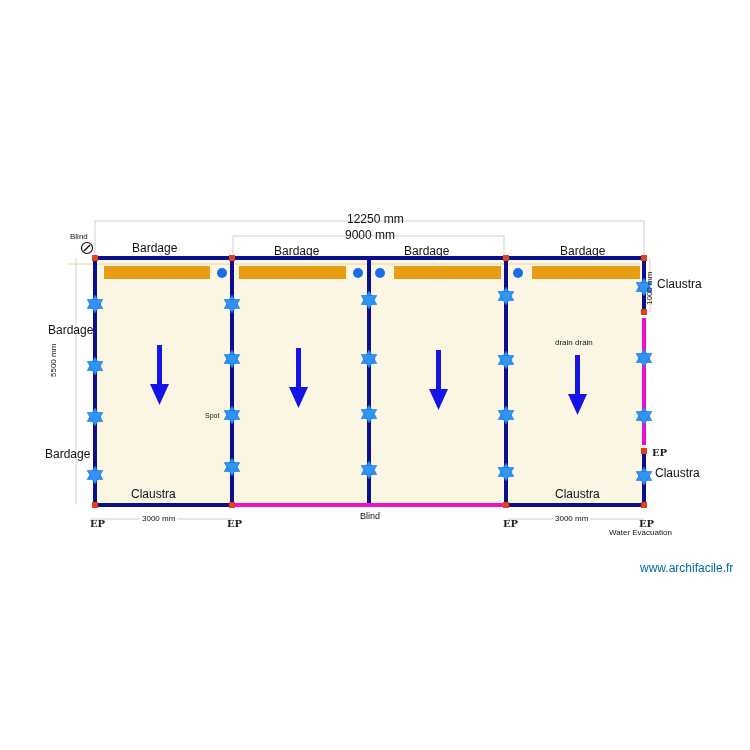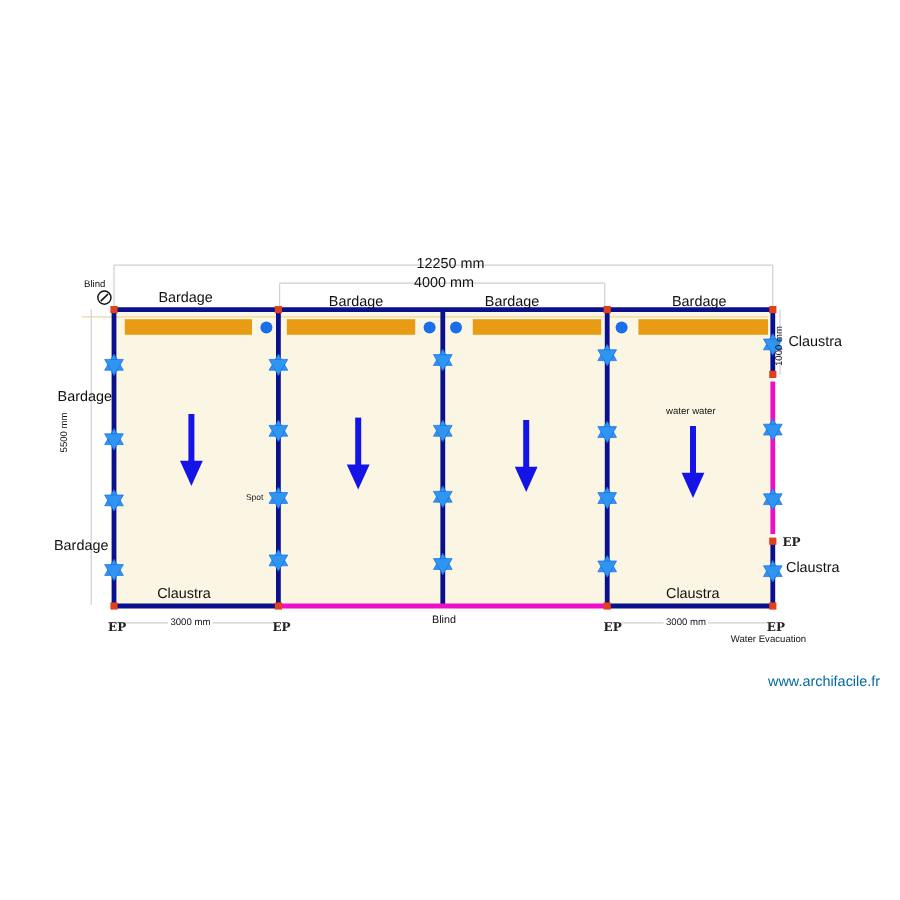--- a/index.html
+++ b/index.html
@@ -121,38 +121,38 @@
       </g>
   </g>
 
   <g>
     <circle cx="87" cy="248" r="5.5" fill="#fff" stroke="#111" stroke-width="1.2"></circle>
     <line x1="84" y1="251" x2="90" y2="245" stroke="#111" stroke-width="1.4"></line>
   </g>
 </svg>
 
 <div class="lbl" style="left:347px;top:212px;font-size:12px;">12250 mm</div>
-<div class="lbl" style="left:345px;top:228px;font-size:12px;">4000 mm</div>
+<div class="lbl" style="left:345px;top:228px;font-size:12px;">9000 mm</div>
 <div class="lbl" style="left:70px;top:232px;font-size:8px;">Blind</div>
 
 <div class="lbl" style="left:132px;top:241px;font-size:12px;">Bardage</div>
 <div class="lbl" style="left:274px;top:244px;font-size:12px;">Bardage</div>
 <div class="lbl" style="left:404px;top:244px;font-size:12px;">Bardage</div>
 <div class="lbl" style="left:560px;top:244px;font-size:12px;">Bardage</div>
 <div class="lbl" style="left:48px;top:323px;font-size:12px;">Bardage</div>
 <div class="lbl" style="left:45px;top:447px;font-size:12px;">Bardage</div>
 
 <div class="lbl" style="left:657px;top:277px;font-size:12px;">Claustra</div>
 <div class="lbl" style="left:655px;top:466px;font-size:12px;">Claustra</div>
 <div class="lbl" style="left:131px;top:487px;font-size:12px;">Claustra</div>
 <div class="lbl" style="left:555px;top:487px;font-size:12px;">Claustra</div>
 
 <div class="lbl" style="left:360px;top:511px;font-size:9px;">Blind</div>
 <div class="lbl" style="left:205px;top:412px;font-size:7px;">Spot</div>
-<div class="lbl" style="left:555px;top:338px;font-size:8px;">water water</div>
+<div class="lbl" style="left:555px;top:338px;font-size:8px;">drain drain</div>
 <div class="lbl" style="left:609px;top:528px;font-size:8px;">Water Evacuation</div>
 
 <div class="lbl" style="left:140px;top:514px;font-size:8px;background:#fff;padding:0 2px;">3000 mm</div>
 <div class="lbl" style="left:553px;top:514px;font-size:8px;background:#fff;padding:0 2px;">3000 mm</div>
 <div class="lbl" style="left:49px;top:377px;font-size:8px;transform:rotate(-90deg);transform-origin:left top;">5500 mm</div>
 <div class="lbl" style="left:645px;top:305px;font-size:8px;transform:rotate(-90deg);transform-origin:left top;">1000 mm</div>
 
 <div class="ep" style="left:90px;top:518px;">EP</div>
 <div class="ep" style="left:227px;top:518px;">EP</div>
 <div class="ep" style="left:503px;top:518px;">EP</div>

